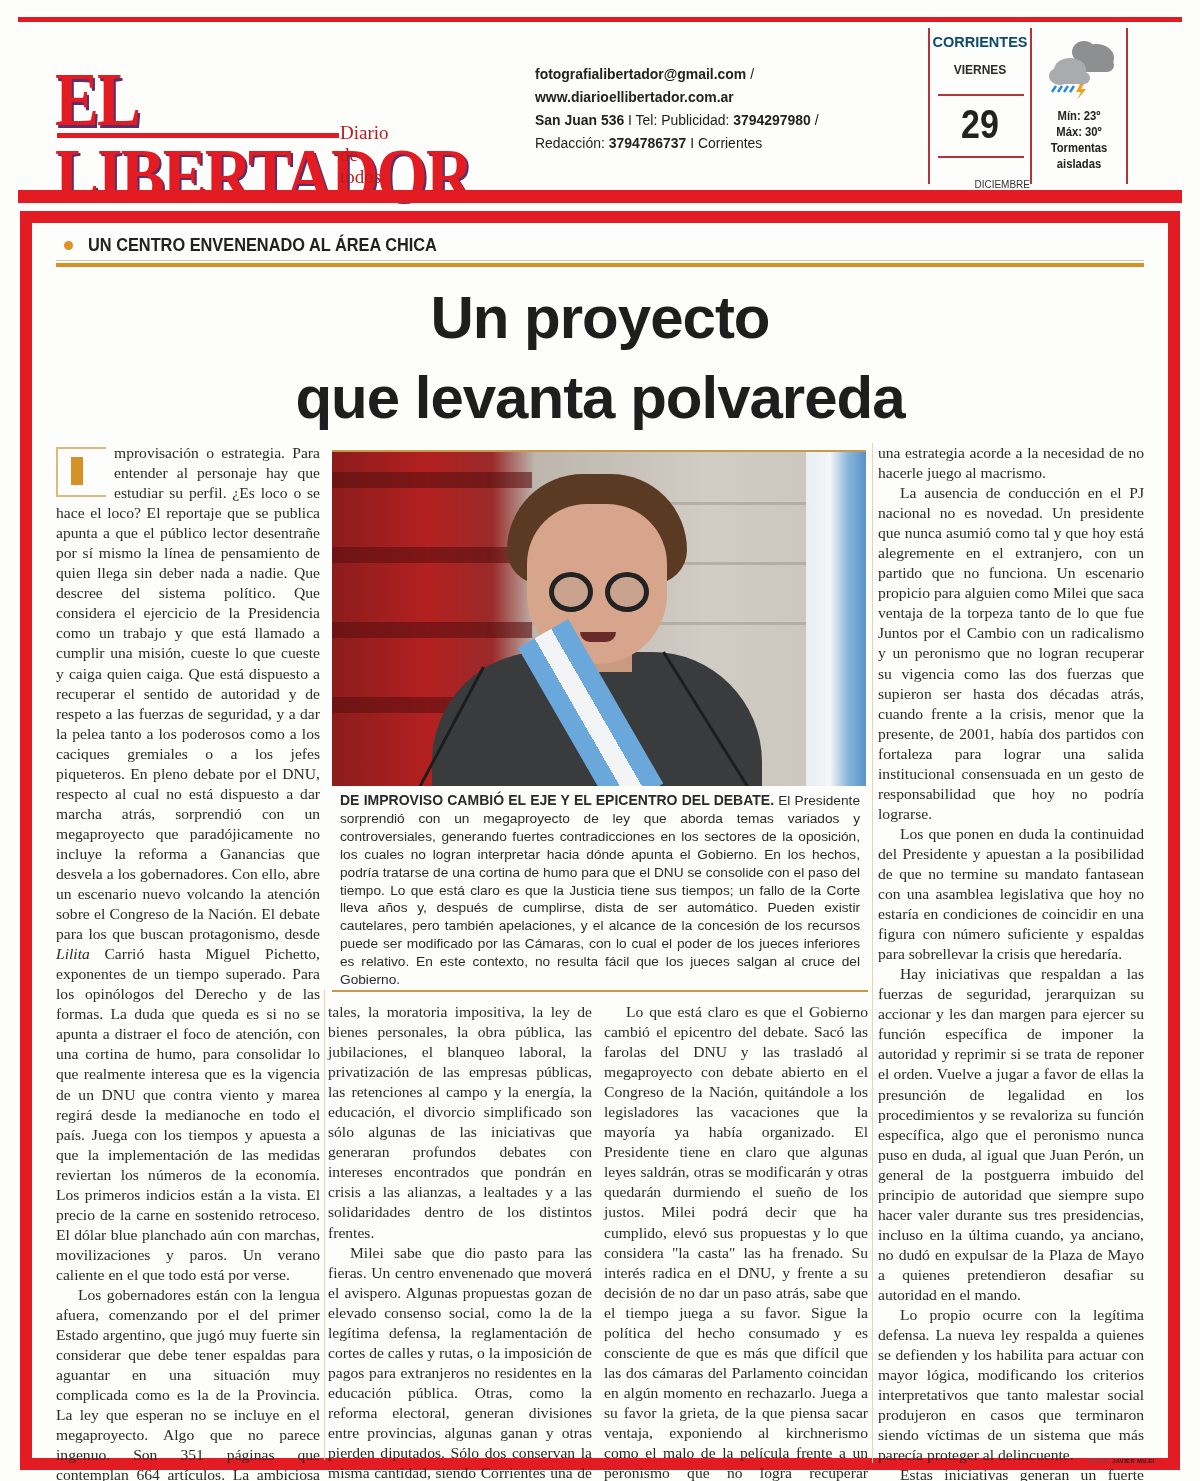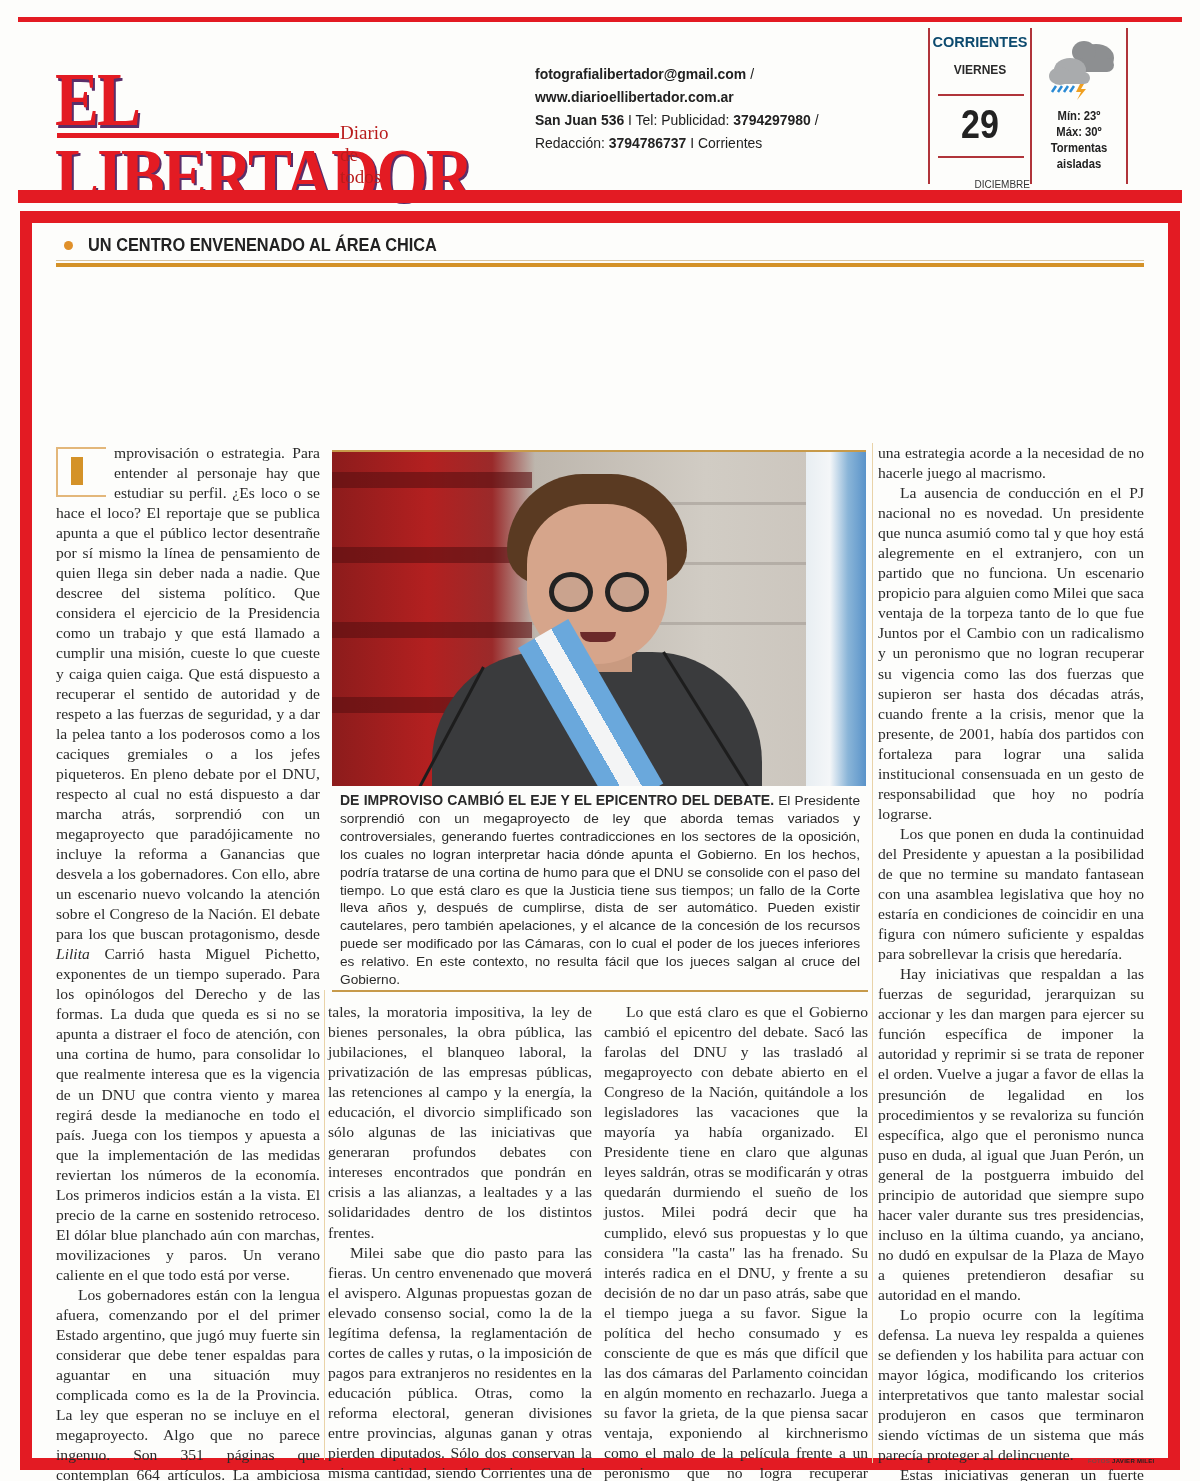--- a/index.html
+++ b/index.html
@@ -152,20 +152,22 @@
 <div class="mast-rule"></div>
 
 <div class="frame"></div>
 
 <div class="kicker-dot"></div>
 <div class="kicker-text">UN CENTRO ENVENENADO AL ÁREA CHICA</div>
 <div class="kicker-rule-thin"></div>
 <div class="kicker-rule"></div>
 
 <h1 class="headline">
+  <div>Un proyecto</div>
+  <div>que levanta polvareda</div>
 </h1>
 
 <div class="col col1">
   <p>
     <span class="dropcap">
         <span></span>
       </span><span>mprovisación o estrategia. Para entender al personaje hay que estudiar su perfil. ¿Es loco o se hace el loco? El reportaje que se publica apunta a que el público lector desentrañe por sí mismo la línea de pensamiento de quien llega sin deber nada a nadie. Que descree del sistema político. Que considera el ejercicio de la Presidencia como un trabajo y que está llamado a cumplir una misión, cueste lo que cueste y caiga quien caiga. Que está dispuesto a recuperar el sentido de autoridad y de respeto a las fuerzas de seguridad, y a dar la pelea tanto a los poderosos como a los caciques gremiales o a los jefes piqueteros. En pleno debate por el DNU, respecto al cual no está dispuesto a dar marcha atrás, sorprendió con un megaproyecto que paradójicamente no incluye la reforma a Ganancias que desvela a los gobernadores. Con ello, abre un escenario nuevo volcando la atención sobre el Congreso de la Nación. El debate para los que buscan protagonismo, desde </span><i>Lilita</i><span> Carrió hasta Miguel Pichetto, exponentes de un tiempo superado. Para los opinólogos del Derecho y de las formas. La duda que queda es si no se apunta a distraer el foco de atención, con una cortina de humo, para consolidar lo que realmente interesa que es la vigencia de un DNU que contra viento y marea regirá desde la medianoche en todo el país. Juega con los tiempos y apuesta a que la implementación de las medidas reviertan los números de la economía. Los primeros indicios están a la vista. El precio de la carne en sostenido retroceso. El dólar blue planchado aún con marchas, movilizaciones y paros. Un verano caliente en el que todo está por verse.</span>
   </p>
   <p class="ind">Los gobernadores están con la lengua afuera, comenzando por el del primer Estado argentino, que jugó muy fuerte sin considerar que debe tener espaldas para aguantar en una situación muy complicada como es la de la Provincia. La ley que esperan no se incluye en el megaproyecto. Algo que no parece ingenuo. Son 351 páginas que contemplan 664 artículos. La ambiciosa "ley ómnibus" entregada en el Congreso incluye profundos cambios en materia económica, impositiva, fiscal, electoral, social y de seguridad. Iniciativas controversiales sí las hay como: la reforma electoral, la legítima defensa, las manifestaciones y cortes de calle, el blanqueo de capi-</p>
 </div>

